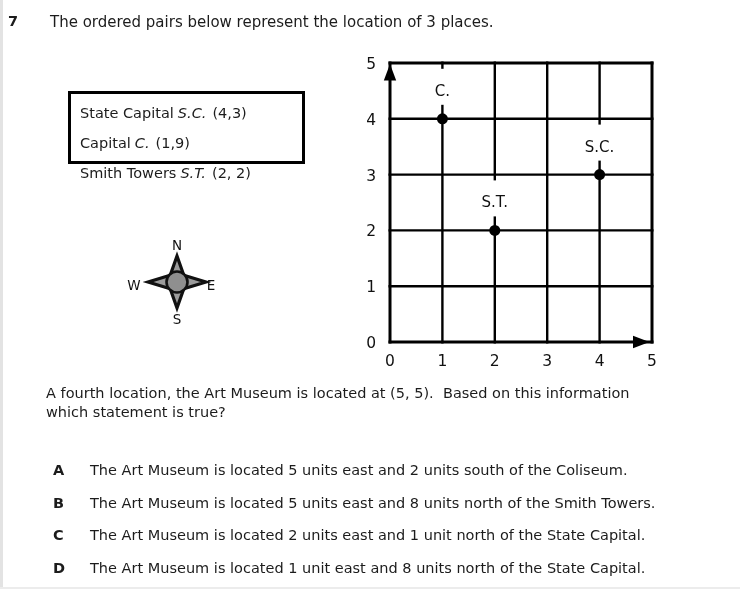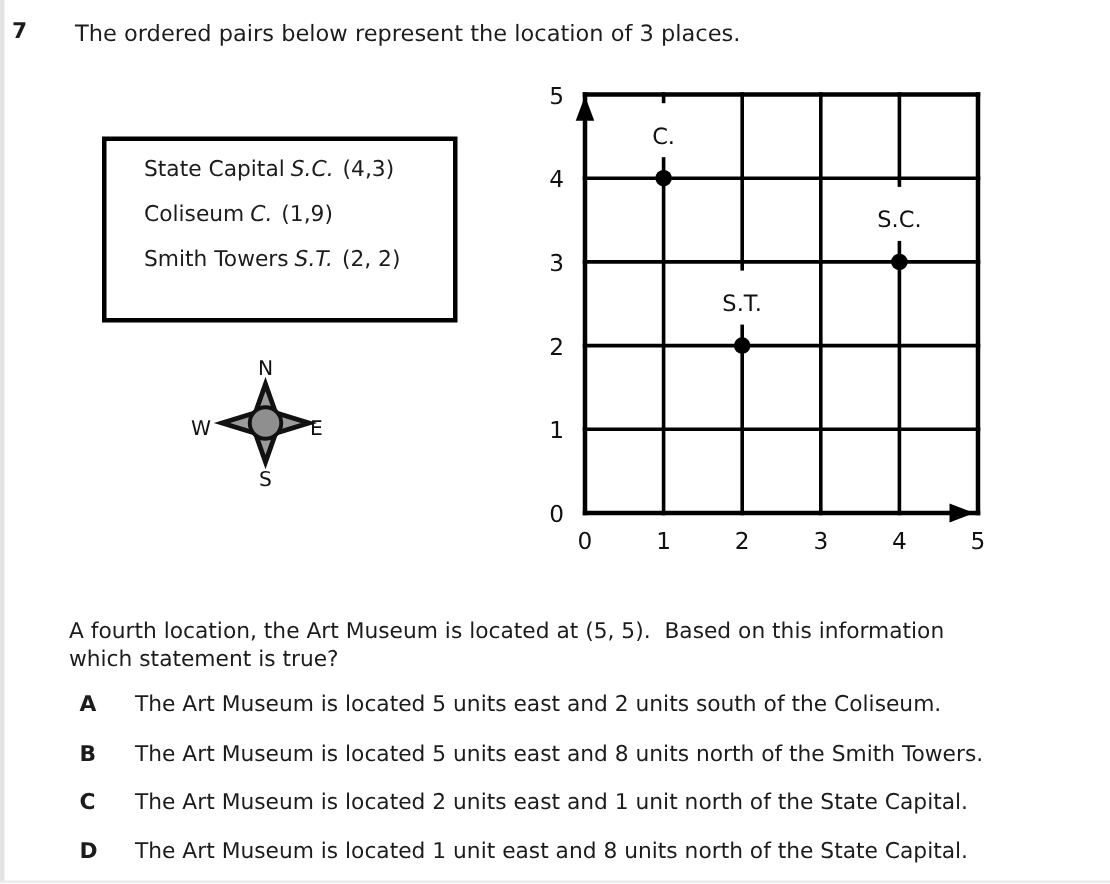--- a/index.html
+++ b/index.html
@@ -4,55 +4,55 @@
 <style>
   html,body{margin:0;padding:0;background:#fff;}
   .page{position:relative;width:740px;height:589px;background:#ffffff;overflow:hidden;
         font-family:"DejaVu Sans","Liberation Sans",sans-serif;color:#1c1c1c;}
   .scan-edge-left{position:absolute;left:0;top:0;width:3px;height:100%;background:#e3e3e3;}
   .scan-edge-bottom{position:absolute;left:0;bottom:0;width:100%;height:2px;background:#ececec;}
 
   .qnum{position:absolute;left:8px;top:13px;font-size:14.5px;font-weight:bold;}
   .qtext{position:absolute;left:50px;top:13px;font-size:15px;}
 
-  .legend-box{position:absolute;left:68px;top:91px;width:237px;height:124px;
-              border:3px solid #000;box-sizing:border-box;padding:4px 0 0 25px;
+  .legend-box{position:absolute;left:68px;top:91px;width:237px;height:73px;
+              border:3px solid #000;box-sizing:border-box;padding:4px 0 0 9px;
               font-size:14.5px;background:#fff;}
   .legend-row{line-height:30px;white-space:nowrap;}
   .legend-row .abbr{font-style:italic;margin-left:4px;}
   .legend-row .coords{margin-left:6px;}
 
   .compass{position:absolute;left:125px;top:228px;}
   .compass text{font-size:13.5px;fill:#111;}
 
   .graph{position:absolute;left:352px;top:50px;}
   .graph .tick{font-size:15.5px;fill:#111;}
   .graph .plabel{font-size:15px;fill:#111;}
 
   .followup{position:absolute;left:46px;top:384px;width:680px;font-size:14.5px;
-            line-height:19px;white-space:pre-wrap;margin-top:28px;}
+            line-height:19px;white-space:pre-wrap;}
 
   .options{position:absolute;left:53px;top:461px;display:flex;flex-direction:column;gap:13px;
            font-size:14.5px;}
   .option{display:flex;line-height:19.5px;}
   .option .letter{font-weight:bold;flex:0 0 37px;}
 </style>
 </head>
 <body>
 
 <div class="page">
   <div class="scan-edge-left"></div>
   <div class="scan-edge-bottom"></div>
 
   <div class="qnum">7</div>
   <div class="qtext">The ordered pairs below represent the location of 3 places.</div>
 
   <div class="legend-box">
     <div class="legend-row"><span>State Capital</span><span class="abbr">S.C.</span><span class="coords">(4,3)</span></div>
-    <div class="legend-row"><span>Coliseum</span><span class="abbr">C.</span><span class="coords">(1,9)</span></div>
+    <div class="legend-row"><span>Capital</span><span class="abbr">C.</span><span class="coords">(1,9)</span></div>
     <div class="legend-row"><span>Smith Towers</span><span class="abbr">S.T.</span><span class="coords">(2, 2)</span></div>
   </div>
 
   <svg class="compass" width="104" height="102" viewBox="0 0 104 102">
     <path d="M52,28 L58.8,47.2 L81,54 L58.8,60.8 L52,80 L45.2,60.8 L23,54 L45.2,47.2 Z" fill="#9b9b9b" stroke="#111" stroke-width="3.2"></path>
     <circle cx="52" cy="54" r="10.5" fill="#8f8f8f" stroke="#111" stroke-width="2.6"></circle>
     <text x="52" y="22" text-anchor="middle">N</text>
     <text x="52" y="96" text-anchor="middle">S</text>
     <text x="9" y="62" text-anchor="middle">W</text>
     <text x="86" y="62" text-anchor="middle">E</text>

